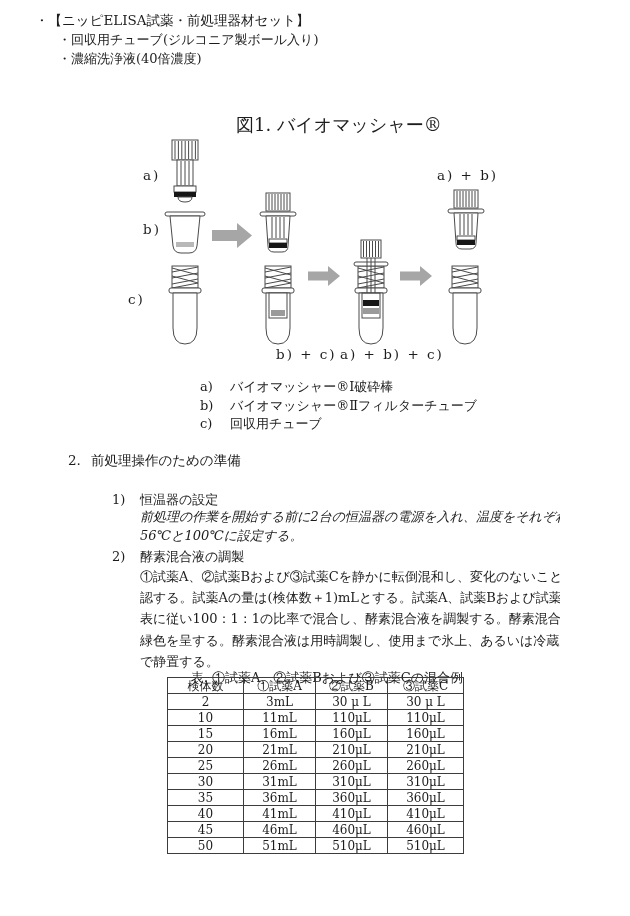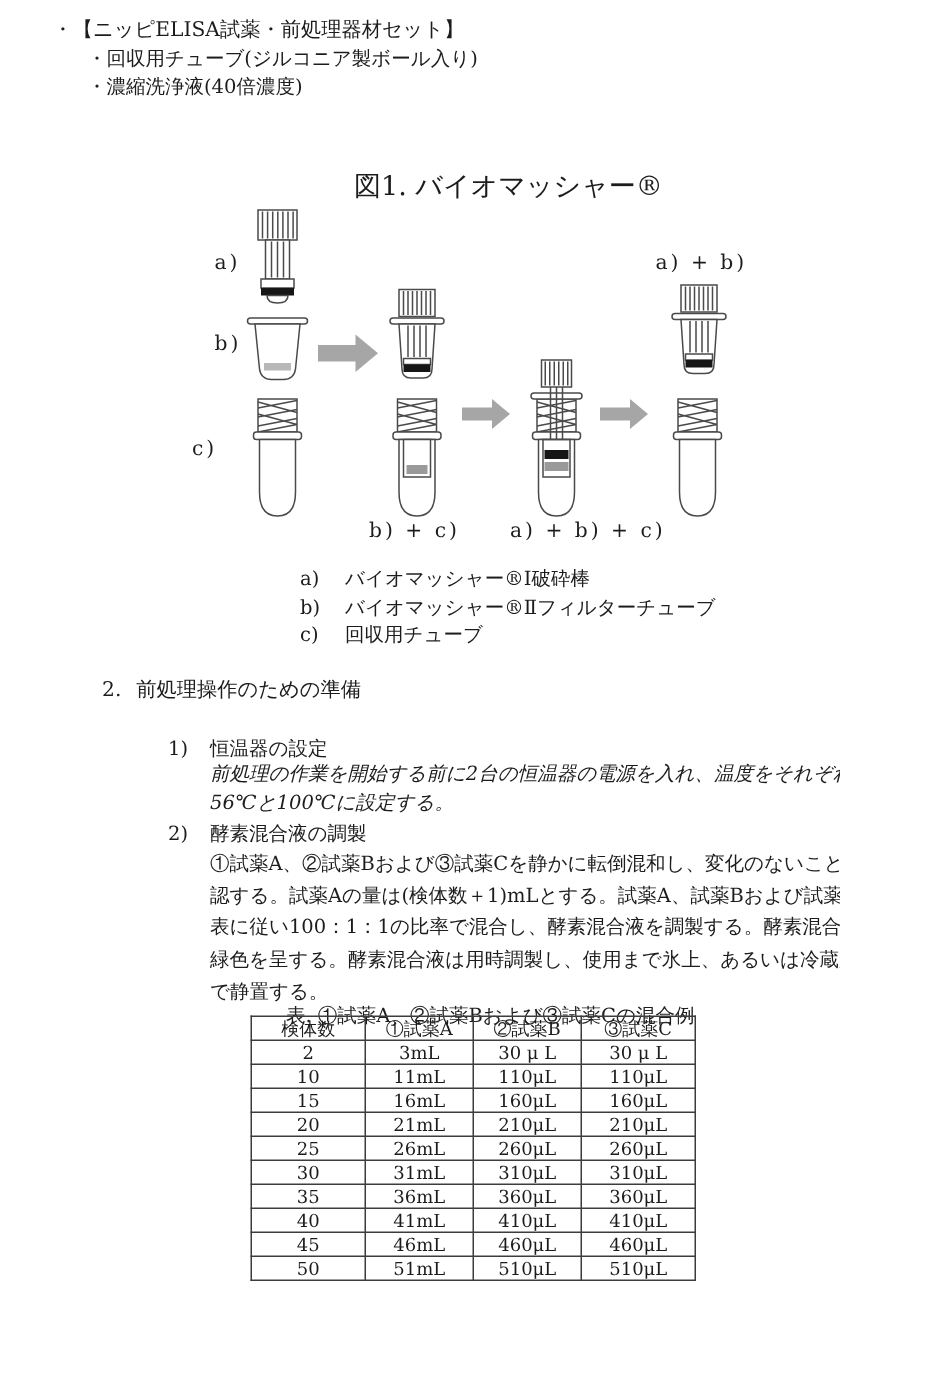--- a/index.html
+++ b/index.html
@@ -116,21 +116,21 @@
 
     <use href="#arrow" transform="translate(400,131) scale(0.8)"></use>
 
     <use href="#tube" x="452" y="131"></use>
   </svg>
 
   <div class="t fig-label" style="left:143px;top:167px">a)</div>
   <div class="t fig-label" style="left:143px;top:221px">b)</div>
   <div class="t fig-label" style="left:128px;top:291px">c)</div>
   <div class="t fig-label" style="left:437px;top:167px">a) + b)</div>
-  <div class="t fig-label" style="left:246px;top:346px">b) + c)</div>
+  <div class="t fig-label" style="left:276px;top:346px">b) + c)</div>
   <div class="t fig-label" style="left:340px;top:346px">a) + b) + c)</div>
 
   <div class="t legend">
     <div class="legend-row">
       <span class="legend-key">a)</span>
       <span>バイオマッシャー®Ⅰ破砕棒</span>
     </div>
     <div class="legend-row">
       <span class="legend-key">b)</span>
       <span>バイオマッシャー®Ⅱフィルターチューブ</span>

